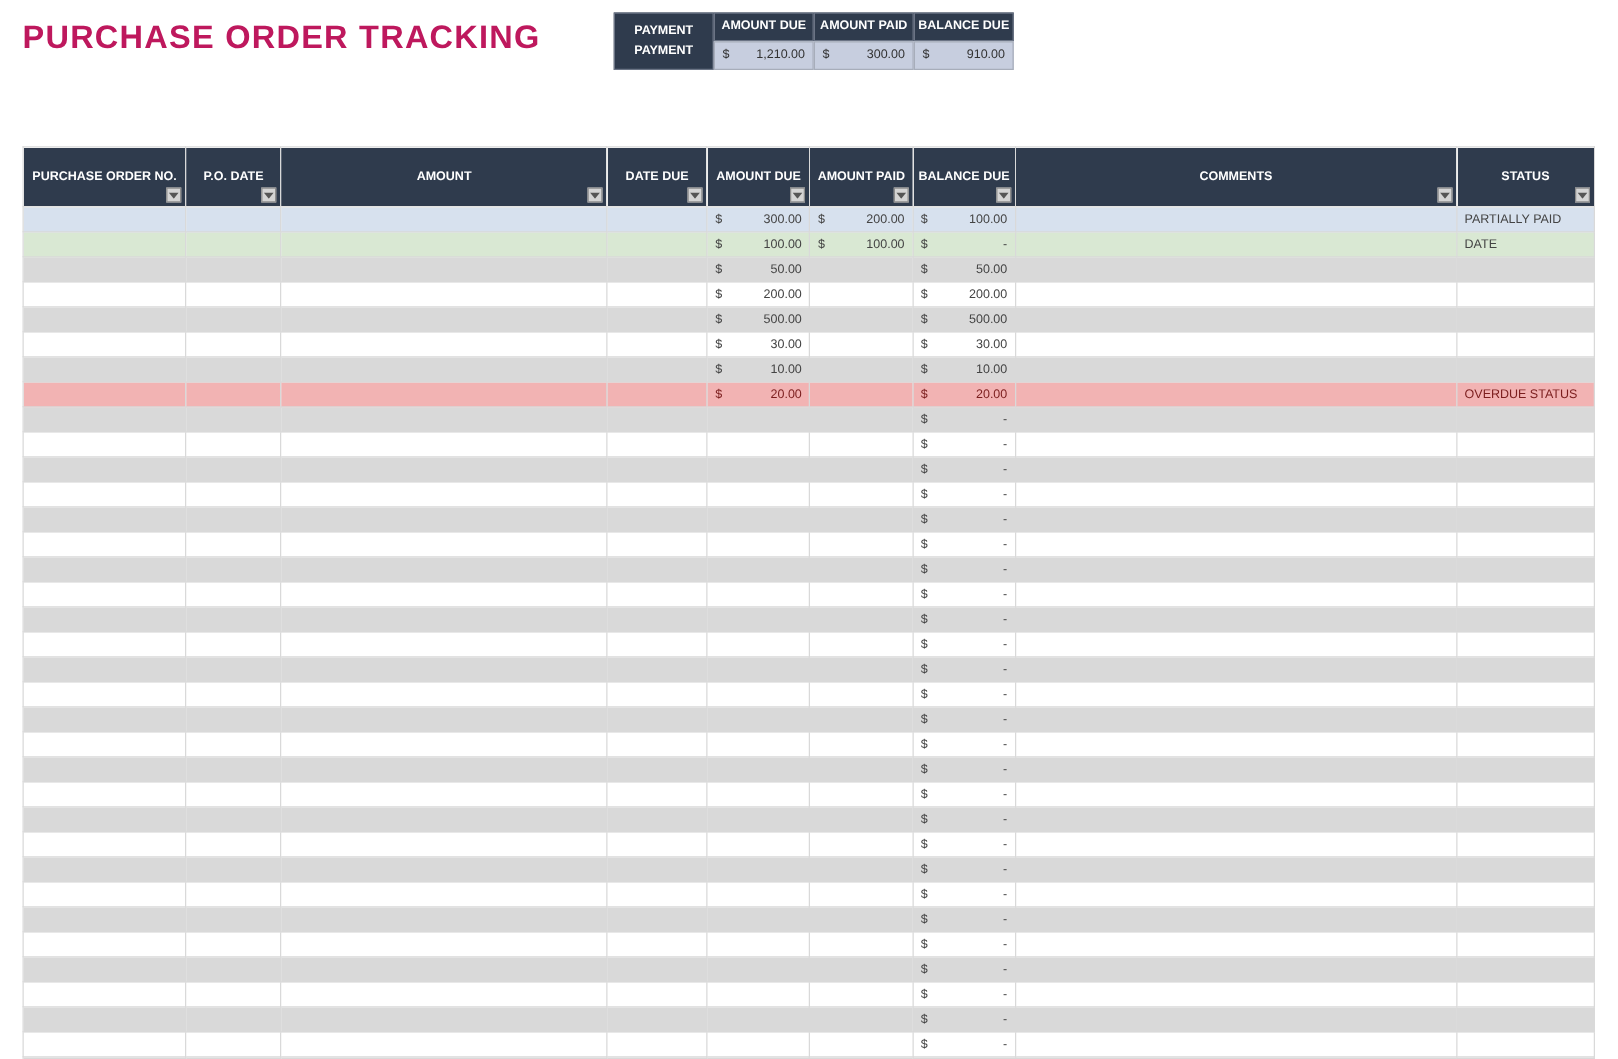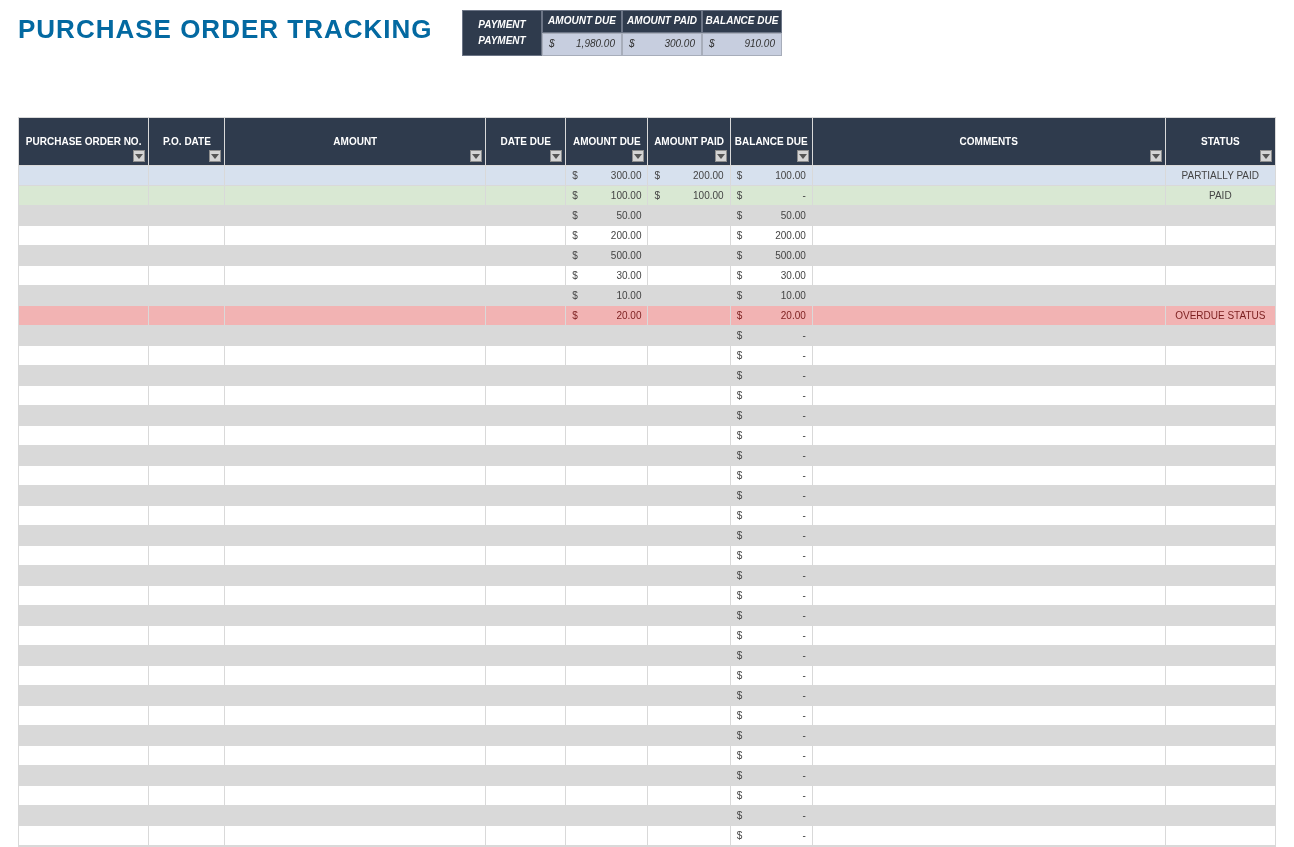--- a/index.html
+++ b/index.html
@@ -1,19 +1,19 @@
 <!DOCTYPE html>
 <html><head>
 <meta charset="utf-8">
 <style>
   * { box-sizing: border-box; }
   html, body { margin: 0; padding: 0; font-family: Arial, Helvetica, sans-serif; background: #fff; }
   body { padding: 10px 18px; width: 1294px; }
-  .title { font-size: 26px; font-weight: 700; letter-spacing: 1px; color: #0369a1; margin: 4px 0 10px 0; }
-  .overview-wrap { position: absolute; top: 10px; left: 462px; font-style: italic; }
+  .title { font-size: 26px; font-weight: 700; letter-spacing: 1px; color: #be185d; margin: 4px 0 10px 0; }
+  .overview-wrap { position: absolute; top: 10px; left: 491px; }
   .overview {
     display: grid;
     grid-template-columns: 80px 80px 80px 80px;
     font-size: 10px;
   }
   .ov-label {
     grid-row: 1 / span 2;
     background: #2f3b4d;
     color: #fff;
     font-weight: 700;
@@ -68,21 +68,21 @@
     font-size: 10px;
     padding: 0 6px;
     color: #444;
     vertical-align: middle;
     background: #fff;
   }
   tbody tr.alt td { background: #d9d9d9; }
   tbody tr.blue td { background: #d7e1ee; }
   tbody tr.green td { background: #d9e8d3; }
   tbody tr.red td { background: #f2b3b3; color: #7b1e1e; }
-  td.status { text-align: center; margin-left: 23px; }
+  td.status { text-align: left; margin-left: 23px; }
   td.comments { }
   td.money-cell { }
   .col-po { width: 130px; }
   .col-date { width: 76px; }
   .col-vendor { width: 260px; }
   .col-due { width: 80px; }
   .col-amtdue { width: 82px; }
   .col-amtpaid { width: 82px; }
   .col-baldue { width: 82px; }
   .col-comments { width: 352px; }
@@ -98,21 +98,21 @@
     <div class="ov-label">
       <span>PAYMENT</span><br>
       <span>PAYMENT</span>
     </div>
     <div class="ov-head">AMOUNT DUE</div>
     <div class="ov-head">AMOUNT PAID</div>
     <div class="ov-head">BALANCE DUE</div>
     <div class="ov-val">
       <div class="money">
           <span class="sym">$</span>
-          <span class="num">1,980.00</span>
+          <span class="num">1,210.00</span>
         </div>
     </div>
     <div class="ov-val">
       <div class="money">
           <span class="sym">$</span>
           <span class="num">300.00</span>
         </div>
     </div>
     <div class="ov-val">
       <div class="money">
@@ -229,21 +229,21 @@
               <span class="num">100.00</span>
             </div>
           </td>
           <td class="money-cell">
             <div class="money">
               <span class="sym">$</span>
               <span class="num">-</span>
             </div>
           </td>
           <td class="comments"></td>
-          <td class="status">PAID</td>
+          <td class="status">DATE</td>
         </tr>
         <tr class="alt">
           <td></td>
           <td></td>
           <td></td>
           <td></td>
           <td class="money-cell">
             <div class="money">
               <span class="sym">$</span>
               <span class="num">50.00</span>

